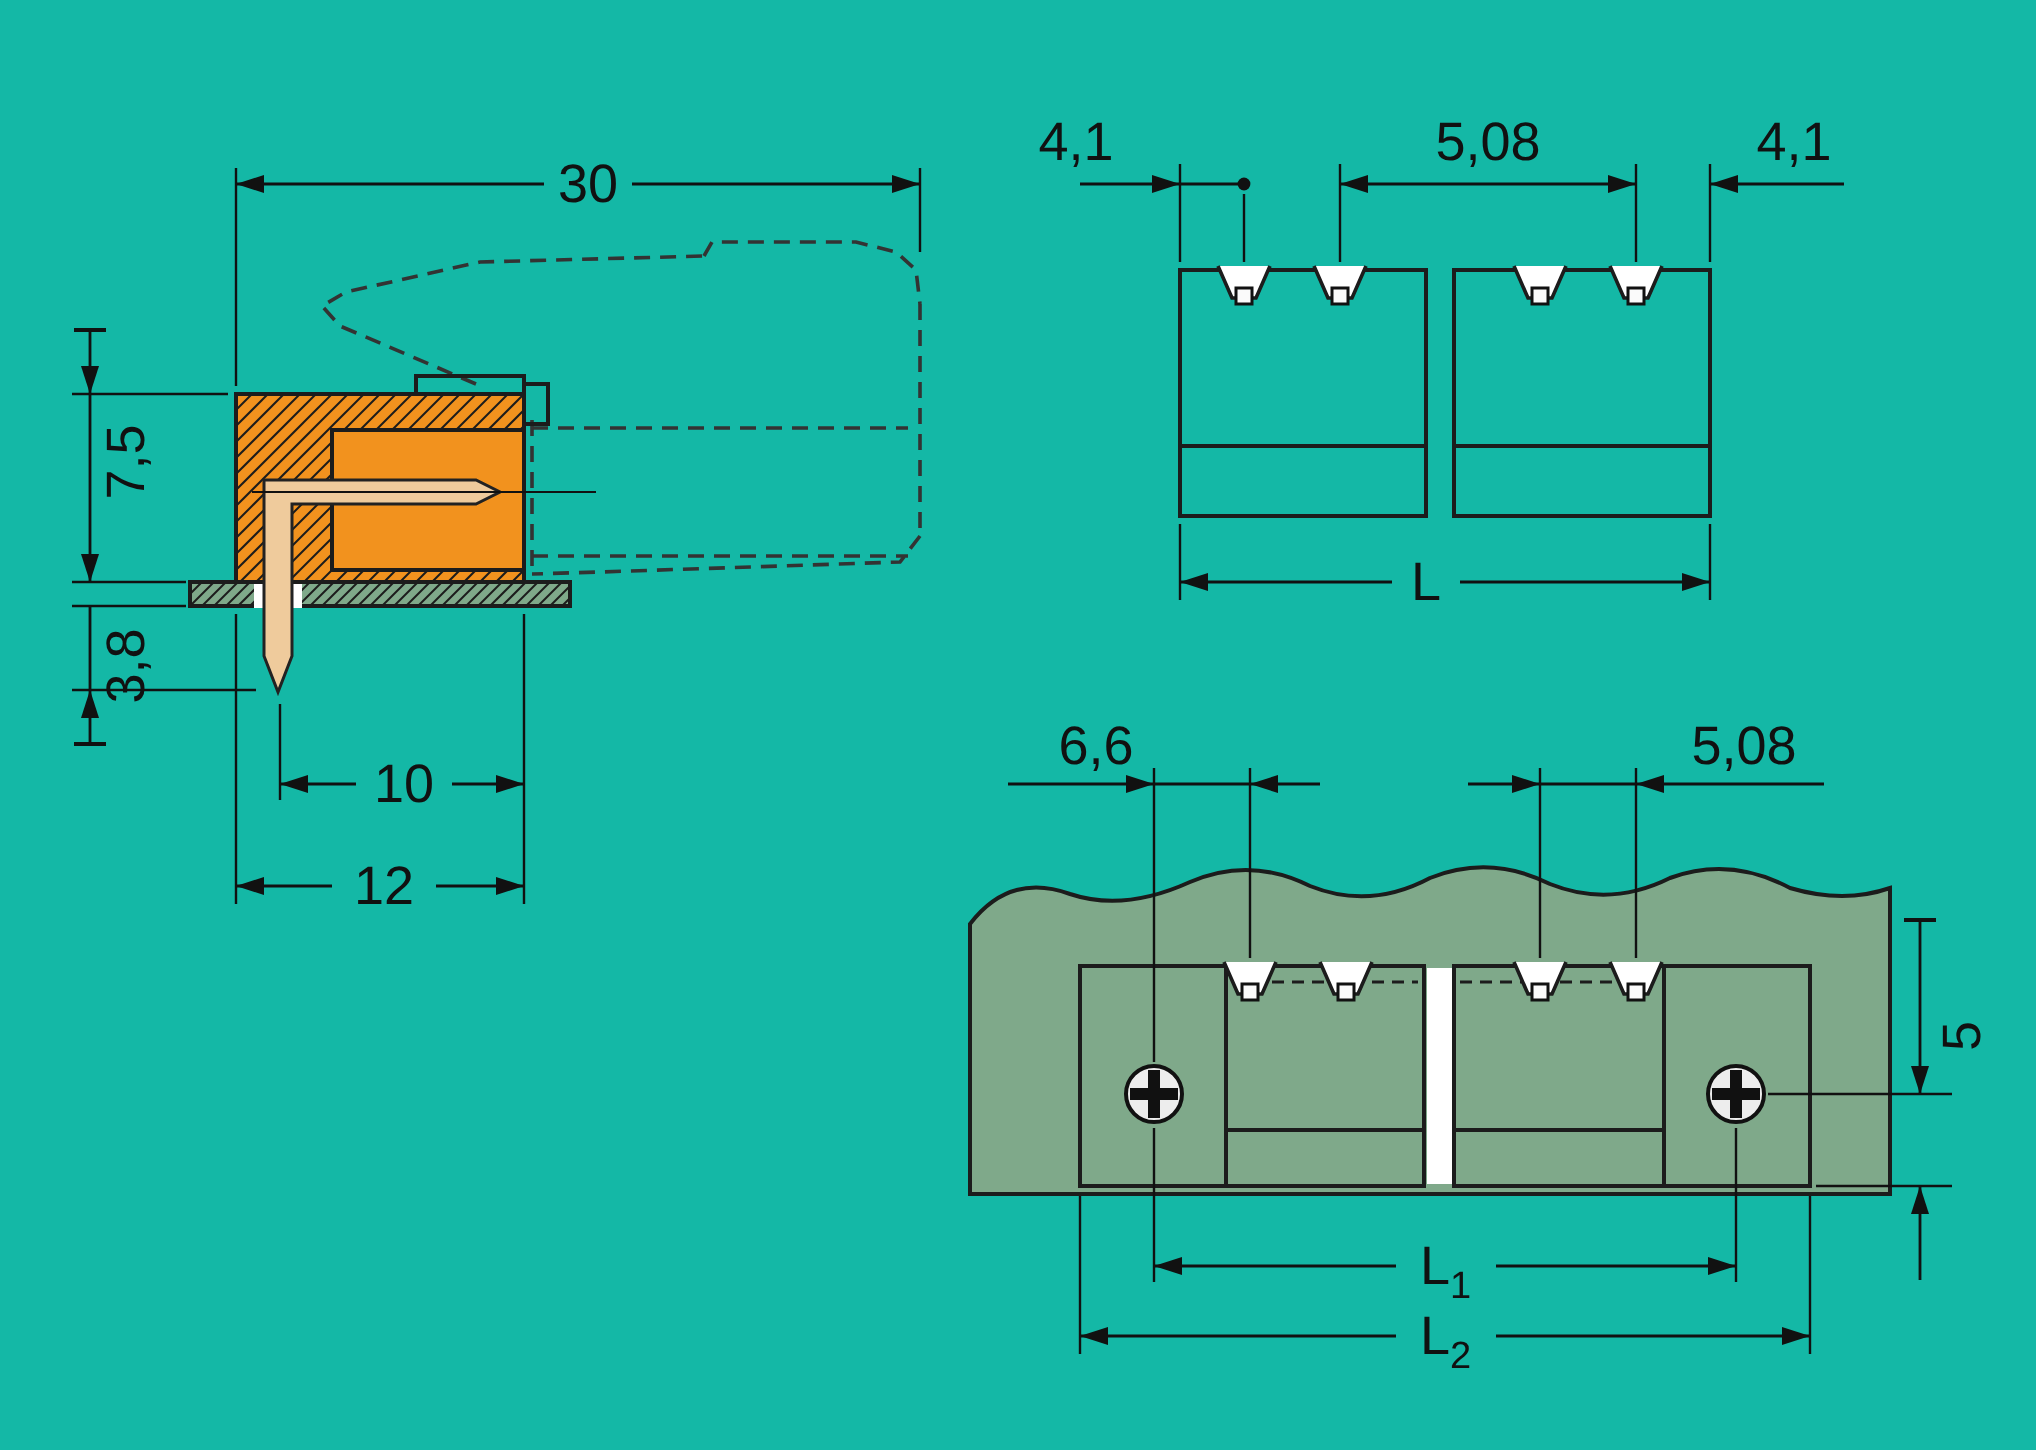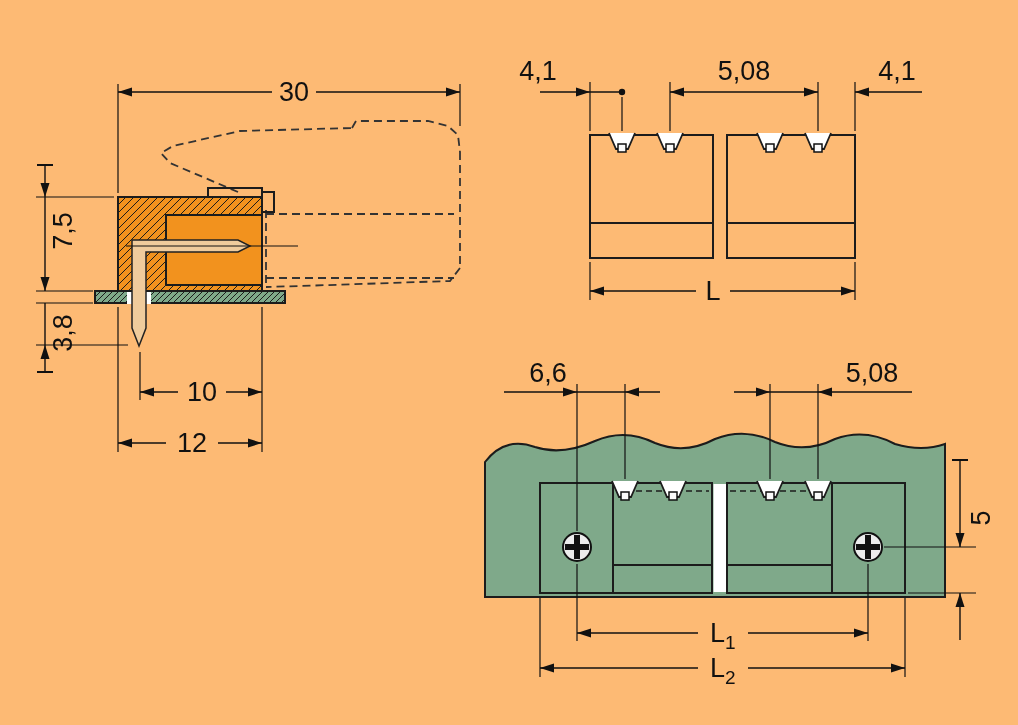--- a/index.html
+++ b/index.html
@@ -1,16 +1,16 @@
 <!DOCTYPE html>
 <html><head>
 <meta charset="utf-8">
 <style>
   html,body{margin:0;padding:0;background:#ffffff;}
-  .canvas{position:relative;width:1018px;height:725px;background:#fdba74;overflow:hidden;}
+  .canvas{position:relative;width:1018px;height:725px;background:#14b8a6;overflow:hidden;}
   svg{display:block;}
   text{font-family:"Liberation Sans", sans-serif;fill:#111;font-size:27px;}
   .dimline{stroke:#111;stroke-width:1.4;fill:none;}
   .extline{stroke:#111;stroke-width:1.2;fill:none;}
   .tick{stroke:#111;stroke-width:2;fill:none;}
   .outline{stroke:#1c1c1c;stroke-width:2;fill:none;}
   .dashed{stroke:#333;stroke-width:1.8;fill:none;stroke-dasharray:8 5;}
   .hidden-edge{stroke:#1c1c1c;stroke-width:1.5;fill:none;stroke-dasharray:6 4;}
   .arrow{fill:#111;stroke:none;}
 </style>

